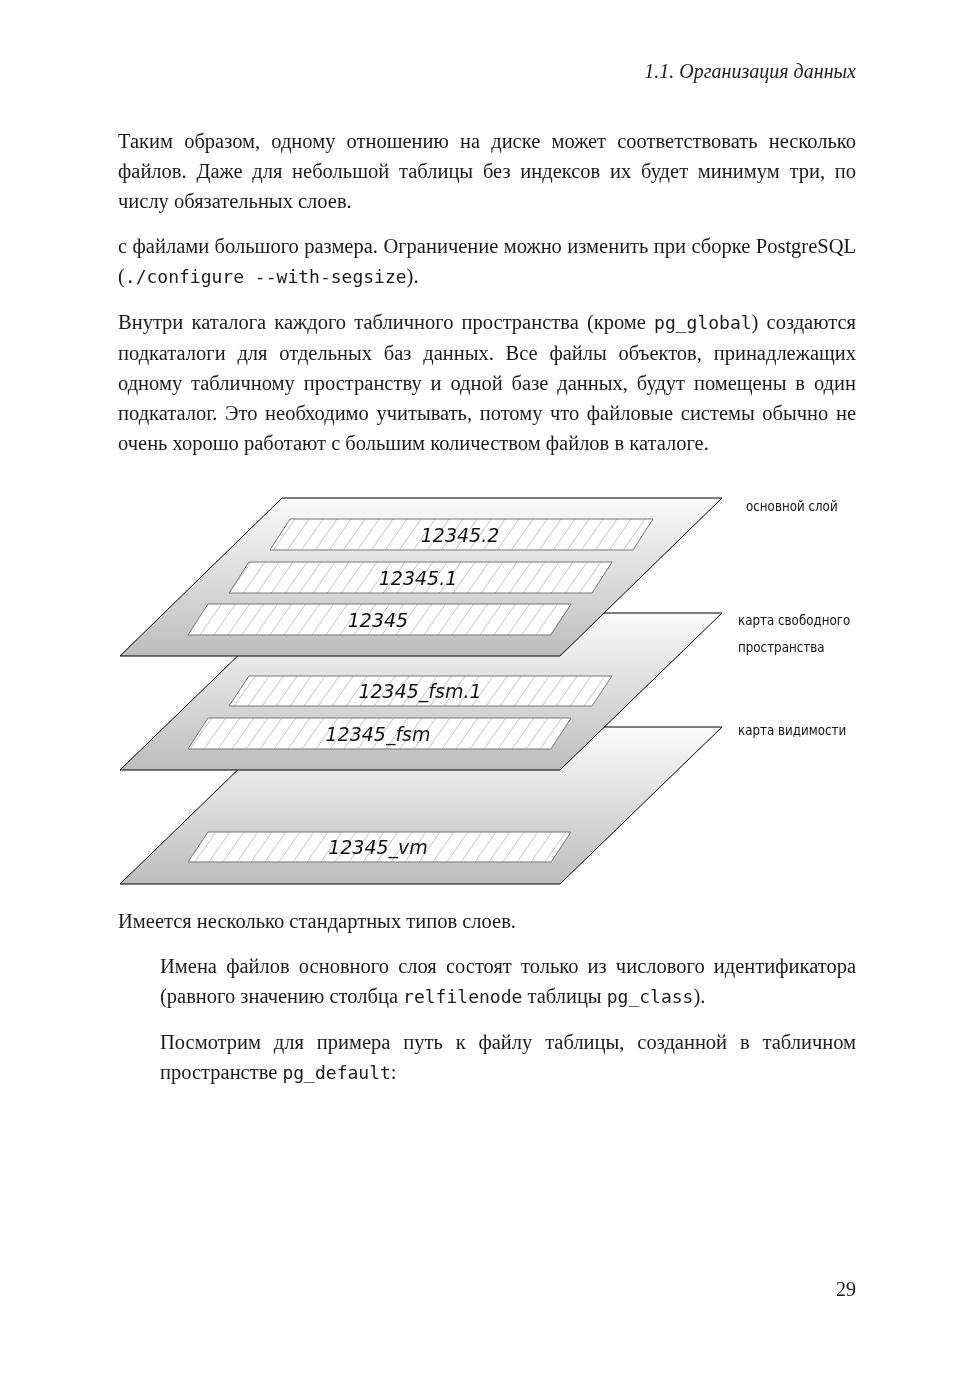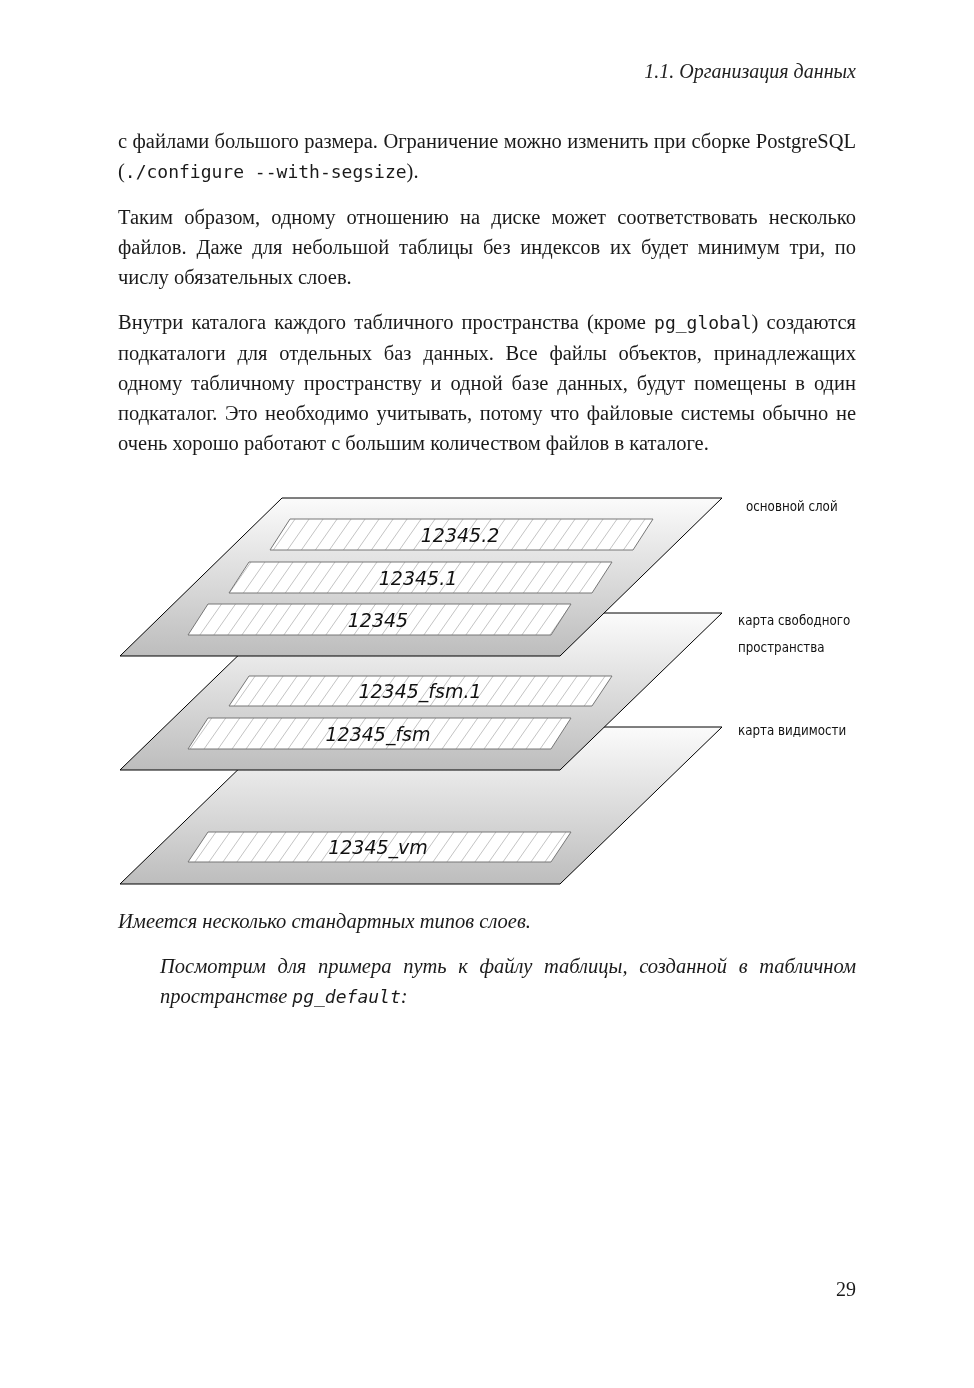--- a/index.html
+++ b/index.html
@@ -17,22 +17,22 @@
   .def-term { font-family: "DejaVu Sans", sans-serif; font-weight: bold; font-size: 17px; }
   .indent { padding-left: 42px; }
   .page-number { position: absolute; top: 1278px; right: 118px; font-size: 20px; margin-left: 44px; }
 </style>
 </head>
 <body>
 
 <div class="running-head" data-name="running-head">1.1. Организация данных</div>
 
 <div class="body-text" style="top:126px;" data-name="intro-text">
+  <p data-name="paragraph-files">Таким образом, одному отношению на диске может соответствовать несколько файлов. Даже для небольшой таблицы без индексов их будет минимум три, по числу обязательных слоев.</p>
   <p data-name="paragraph-segsize"><span>с файлами большого размера. Ограничение можно изменить при сборке PostgreSQL (</span><code data-name="code-configure">./configure --with-segsize</code><span>).</span></p>
-  <p data-name="paragraph-files">Таким образом, одному отношению на диске может соответствовать несколько файлов. Даже для небольшой таблицы без индексов их будет минимум три, по числу обязательных слоев.</p>
   <p data-name="paragraph-subdirs"><span>Внутри каталога каждого табличного пространства (кроме </span><code data-name="code-pg-global">pg_global</code><span>) создаются подкаталоги для отдельных баз данных. Все файлы объектов, принадлежащих одному табличному пространству и одной базе данных, будут помещены в один подкаталог. Это необходимо учитывать, потому что файловые системы обычно не очень хорошо работают с большим количеством файлов в каталоге.</span></p>
 </div>
 
 <div class="diagram" data-name="forks-diagram">
   <svg width="974" height="400" viewBox="0 490 974 400" data-name="layers-illustration">
     <defs>
       <linearGradient id="plate" x1="0" y1="0" x2="0" y2="1">
         <stop offset="0" stop-color="#fbfbfb"></stop>
         <stop offset="1" stop-color="#bdbdbd"></stop>
       </linearGradient>
@@ -61,22 +61,23 @@
       <text x="378" y="741" data-name="file-12345-fsm">12345_fsm</text>
       <text x="378" y="854" data-name="file-12345-vm">12345_vm</text>
     </g>
   </svg>
   <div class="layer-label" style="left:746px; top:3px;" data-name="label-main-fork">основной слой</div>
   <div class="layer-label" style="left:738px; top:117px;" data-name="label-fsm-line1">карта свободного</div>
   <div class="layer-label" style="left:738px; top:144px;" data-name="label-fsm-line2">пространства</div>
   <div class="layer-label" style="left:738px; top:227px;" data-name="label-vm">карта видимости</div>
 </div>
 
-<div class="body-text" style="top:906px;font-style:italic;" data-name="fork-types-text">
+<div class="body-text" style="top:906px;" data-name="fork-types-text">
   <p data-name="paragraph-fork-types">Имеется несколько стандартных типов слоев.</p>
+  <p class="indent" data-name="paragraph-relfilenode"><span>Имена файлов основного слоя состоят только из числового идентификатора (равного значению столбца </span><code data-name="code-relfilenode">relfilenode</code><span> таблицы </span><code data-name="code-pg-class">pg_class</code><span>).</span></p>
   <p class="indent" data-name="paragraph-example-path"><span>Посмотрим для примера путь к файлу таблицы, созданной в табличном пространстве </span><code data-name="code-pg-default">pg_default</code><span>:</span></p>
 </div>
 
 <div class="page-number" data-name="page-number">29</div>
 
 <style>
   
   [data-name="definition-main-fork"] { padding-left: 42px; text-indent: -42px; }
 </style>
 

